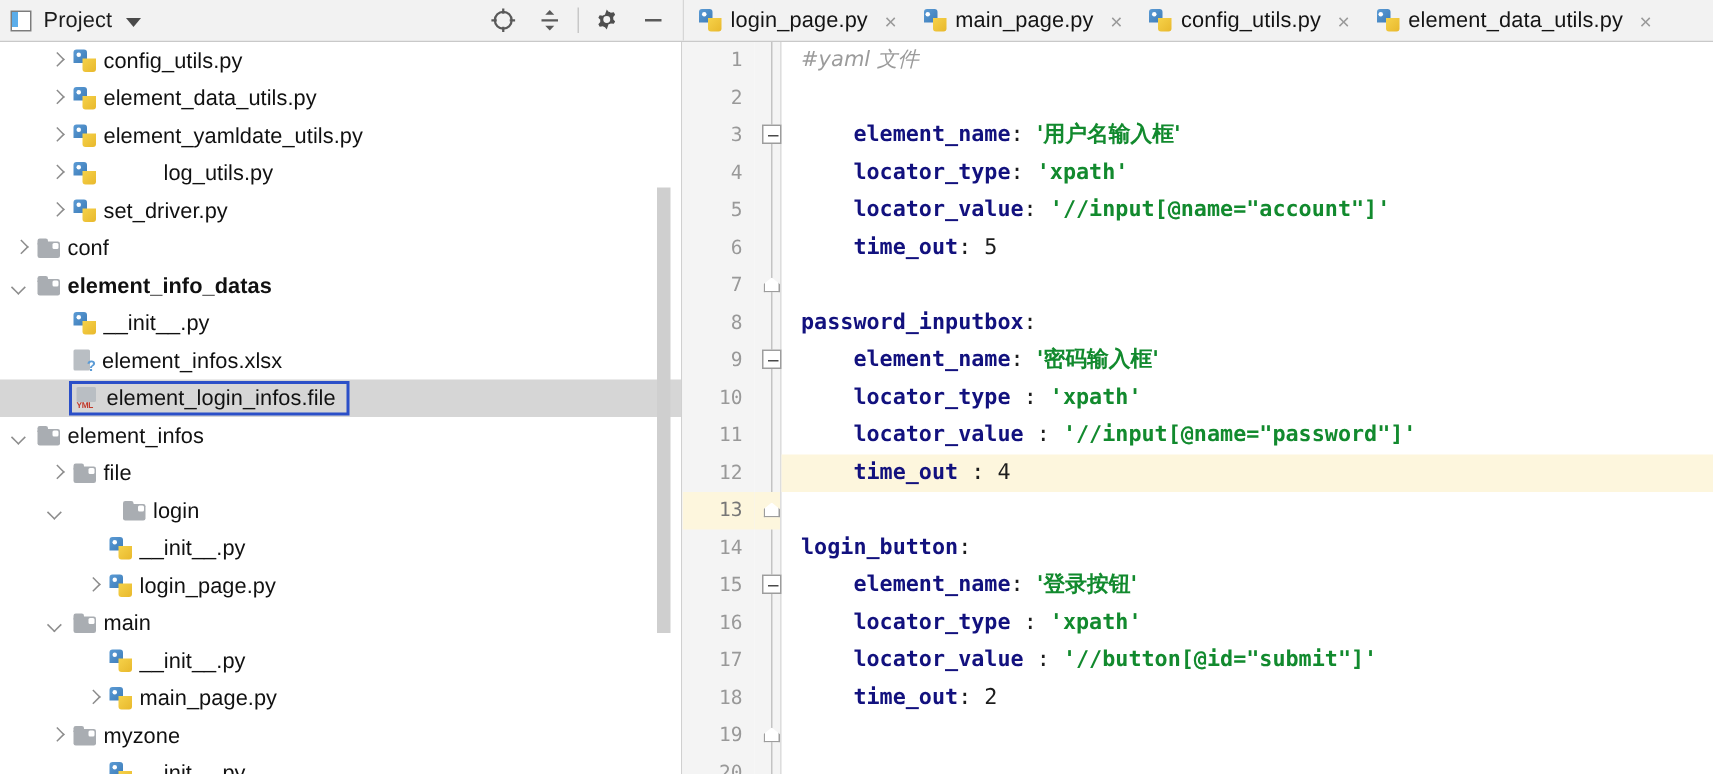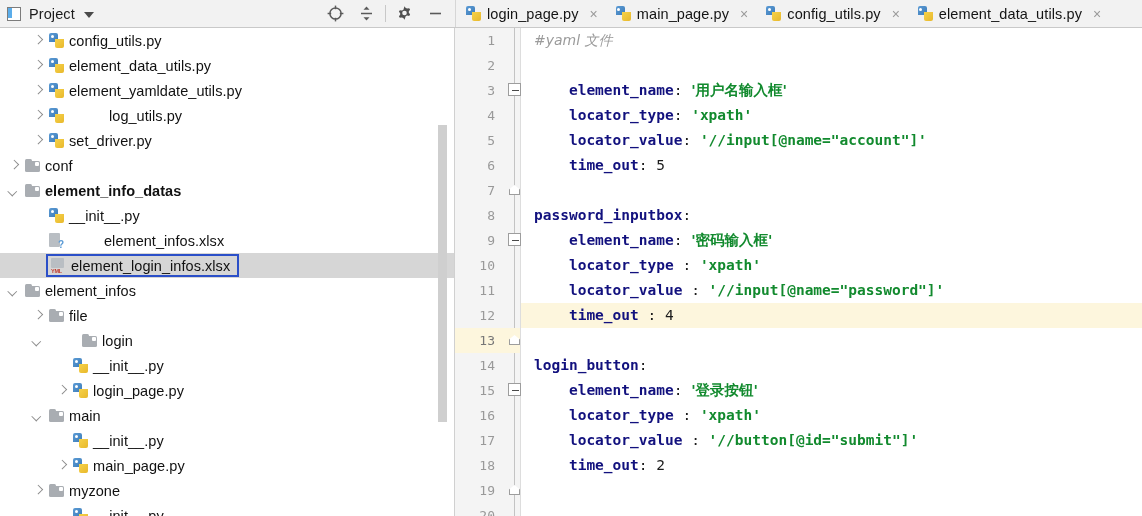--- a/index.html
+++ b/index.html
@@ -418,31 +418,31 @@
             <span style="display: inline-flex; align-items: center;">
               <span class="pyico">
                 <i></i>
               </span>
               <span class="lbl">__init__.py</span>
             </span>
           </div>
           <div class="trow">
             <span style="display: inline-block; flex: 0 0 32px;"></span>
             <span class="arrow"></span>
-            <span style="display: inline-flex; align-items: center; gap: 36px;">
+            <span style="display: inline-flex; align-items: center;">
               <span class="xlsico"></span>
               <span class="lbl">element_infos.xlsx</span>
             </span>
           </div>
           <div class="trow sel">
             <span style="display: inline-block; flex: 0 0 32px;"></span>
             <span class="arrow"></span>
             <span class="focusbox">
               <span class="ymlico"></span>
-              <span class="lbl">element_login_infos.xlsx</span>
+              <span class="lbl">element_login_infos.file</span>
             </span>
           </div>
           <div class="trow">
             <span style="display: inline-block; flex: 0 0 8px;"></span>
             <span class="arrow down"></span>
             <span style="display: inline-flex; align-items: center;">
               <span class="foldico">
                 <b></b>
               </span>
               <span class="lbl">element_infos</span>

